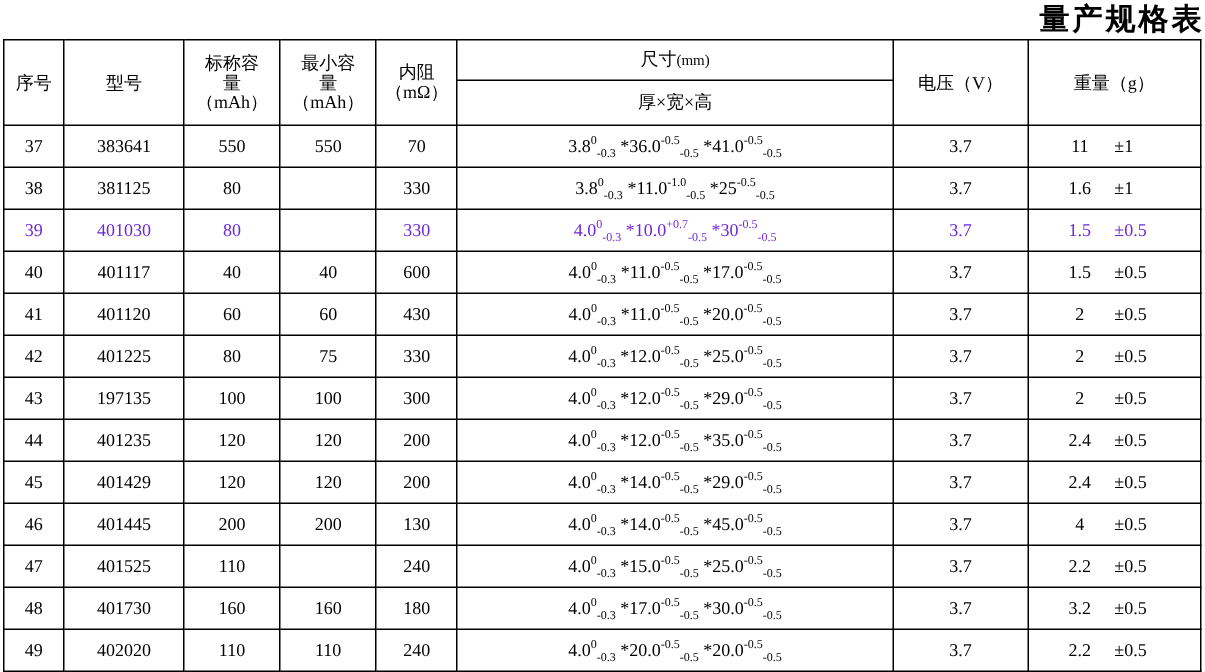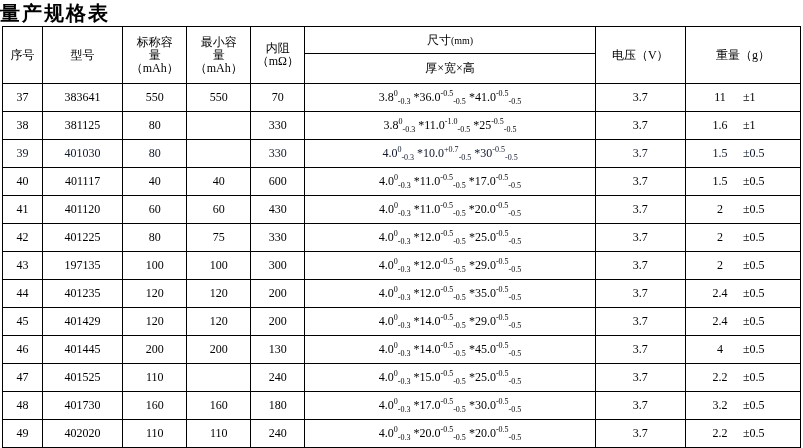--- a/index.html
+++ b/index.html
@@ -13,21 +13,21 @@
     font-family: "Liberation Serif", serif;
     color: #000000;
     overflow: hidden;
   }
   .page {
     position: relative;
     width: 803px;
     height: 448px;
   }
   .title {
-    text-align: left;
+    text-align: right;
     font-size: 20px;
     font-weight: bold;
     font-family: "Liberation Serif", serif;
     letter-spacing: 2px;
     padding-top: 2px;
     padding-bottom: 2px;
     line-height: 22px;
   }
   table.spec {
     border-collapse: collapse;
@@ -68,21 +68,21 @@
     text-align: center;
     white-space: nowrap;
     margin-top: 44px;
   }
   sup, sub {
     font-size: 8px;
     line-height: 0;
   }
   sup { vertical-align: super; }
   sub { vertical-align: sub; }
-  .blue { color: #0f172a; }
+  .blue { color: #6d28d9; }
   .mm { font-size: 10px; }
   .weight-cell { font-size: 12.5px; }
   .w-left {
     display: inline-block;
     width: 34px;
     text-align: center;
     padding-right: 6px;
   }
   .w-right {
     display: inline-block;

